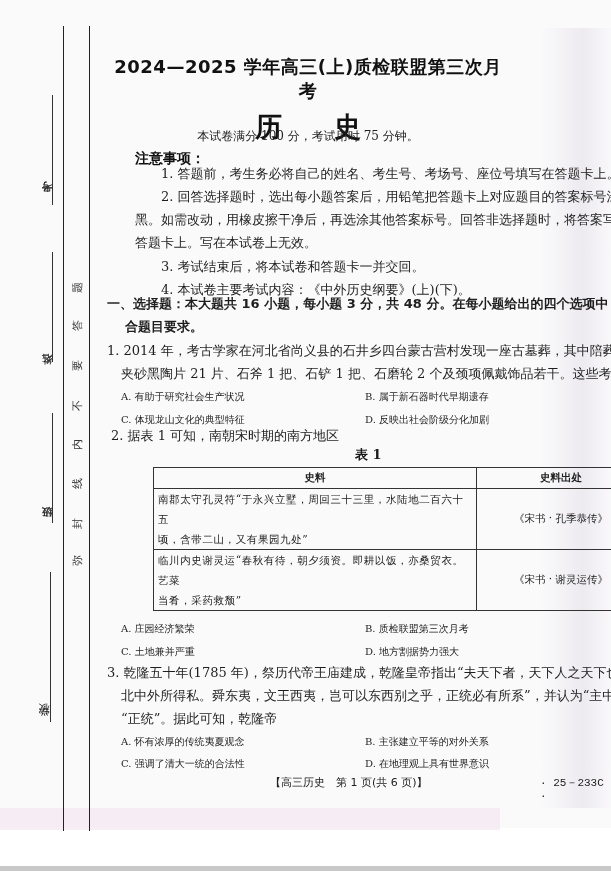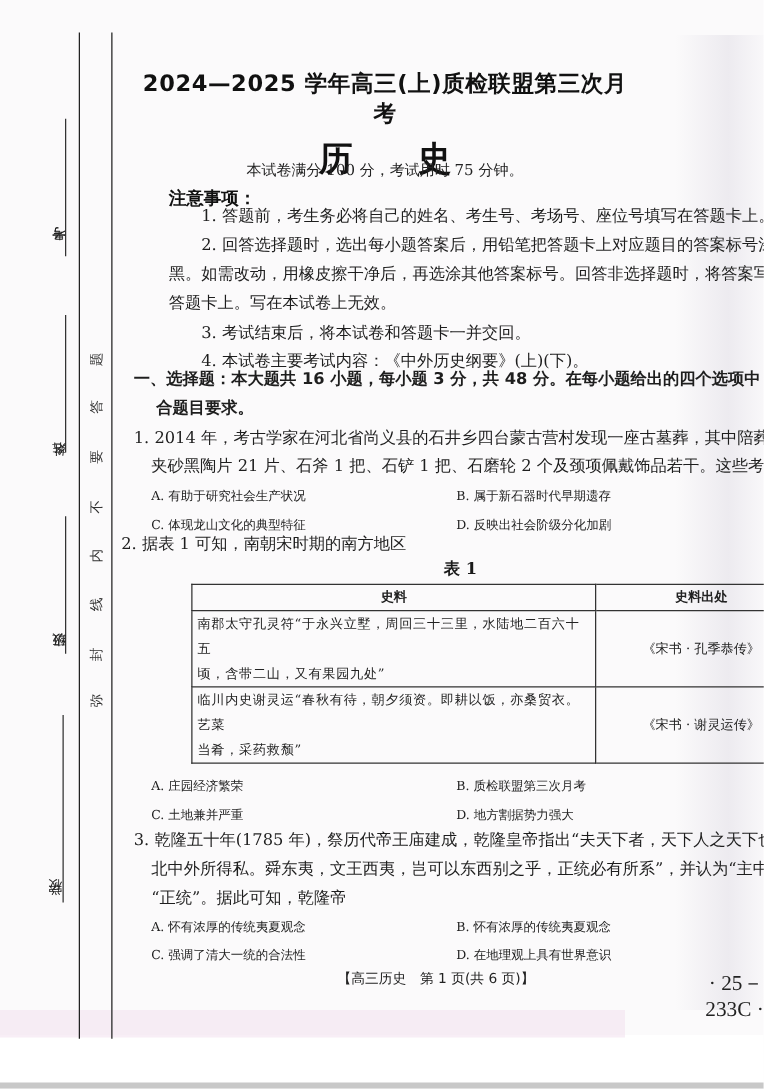--- a/index.html
+++ b/index.html
@@ -80,23 +80,22 @@
     font-weight: bold; height: 18px; border: 1px solid #333; font-size: 10.5px;
   }
   table.src td { border: 1px solid #333; vertical-align: middle; padding: 0 4px; }
   table.src td.text { height: 44px; line-height: 20px; letter-spacing: 0.6px; }
   table.src td.src-cell { text-align: center; width: 160px; }
   .footer {
     position: absolute; left: 270px; top: 775px; font-size: 11px; color: #222;
     font-family: "DejaVu Sans", "Liberation Sans", sans-serif;
   }
   .footer-code {
-    position: absolute; left: 540px; top: 775px; font-size: 17px; color: #222;
-    font-family: Liberation Serif, serif;
-    text-align: right;
+    position: absolute; left: 540px; top: 775px; font-size: 11px; color: #222;
+    font-family: Liberation Mono, monospace;
   }
 </style>
 </head>
 <body>
 
 <div class="page">
   <div class="ghost-band"></div>
   <div class="pink-band"></div>
 
   <div class="bind-line l1"></div>
@@ -135,21 +134,21 @@
   <div class="p" style="left:107px;top:293px;font-weight:bold;font-size:13px;font-family:'DejaVu Sans','Liberation Sans',sans-serif;">一、选择题：本大题共 16 小题，每小题 3 分，共 48 分。在每小题给出的四个选项中，只有一项符</div>
   <div class="p" style="left:125px;top:316px;font-weight:bold;font-size:13px;font-family:'DejaVu Sans','Liberation Sans',sans-serif;">合题目要求。</div>
 
   <div class="p" style="left:107px;top:340px;">1. 2014 年，考古学家在河北省尚义县的石井乡四台蒙古营村发现一座古墓葬，其中陪葬物品有</div>
   <div class="p" style="left:121px;top:363px;">夹砂黑陶片 21 片、石斧 1 把、石铲 1 把、石磨轮 2 个及颈项佩戴饰品若干。这些考古发现</div>
   <div class="opt" style="left:121px;top:390px;">A. 有助于研究社会生产状况</div>
   <div class="opt" style="left:365px;top:390px;">B. 属于新石器时代早期遗存</div>
   <div class="opt" style="left:121px;top:413px;">C. 体现龙山文化的典型特征</div>
   <div class="opt" style="left:365px;top:413px;">D. 反映出社会阶级分化加剧</div>
 
-  <div class="p" style="left:97px;top:425px;">2. 据表 1 可知，南朝宋时期的南方地区</div>
+  <div class="p" style="left:111px;top:425px;">2. 据表 1 可知，南朝宋时期的南方地区</div>
   <div class="table-caption">表 1</div>
   <table class="src">
     <thead>
       <tr>
         <th>史料</th>
         <th>史料出处</th>
       </tr>
     </thead>
     <tbody>
       <tr>
@@ -170,21 +169,21 @@
   </table>
   <div class="opt" style="left:121px;top:622px;">A. 庄园经济繁荣</div>
   <div class="opt" style="left:365px;top:622px;">B. 质检联盟第三次月考</div>
   <div class="opt" style="left:121px;top:645px;">C. 土地兼并严重</div>
   <div class="opt" style="left:365px;top:645px;">D. 地方割据势力强大</div>
 
   <div class="p" style="left:107px;top:662px;">3. 乾隆五十年(1785 年)，祭历代帝王庙建成，乾隆皇帝指出“夫天下者，天下人之天下也，非南</div>
   <div class="p" style="left:121px;top:685px;">北中外所得私。舜东夷，文王西夷，岂可以东西别之乎，正统必有所系”，并认为“主中华”而得</div>
   <div class="p" style="left:121px;top:708px;">“正统”。据此可知，乾隆帝</div>
   <div class="opt" style="left:121px;top:735px;">A. 怀有浓厚的传统夷夏观念</div>
-  <div class="opt" style="left:365px;top:735px;">B. 怀有浓厚的传统夷夏观念</div>
+  <div class="opt" style="left:365px;top:735px;">B. 主张建立平等的对外关系</div>
   <div class="opt" style="left:121px;top:757px;">C. 强调了清大一统的合法性</div>
   <div class="opt" style="left:365px;top:757px;">D. 在地理观上具有世界意识</div>
 
   <div class="footer">【高三历史　第 1 页(共 6 页)】</div>
   <div class="footer-code">· 25－233C ·</div>
 </div>
 
 <div class="bottom-bar"></div>
 
 </body></html>

